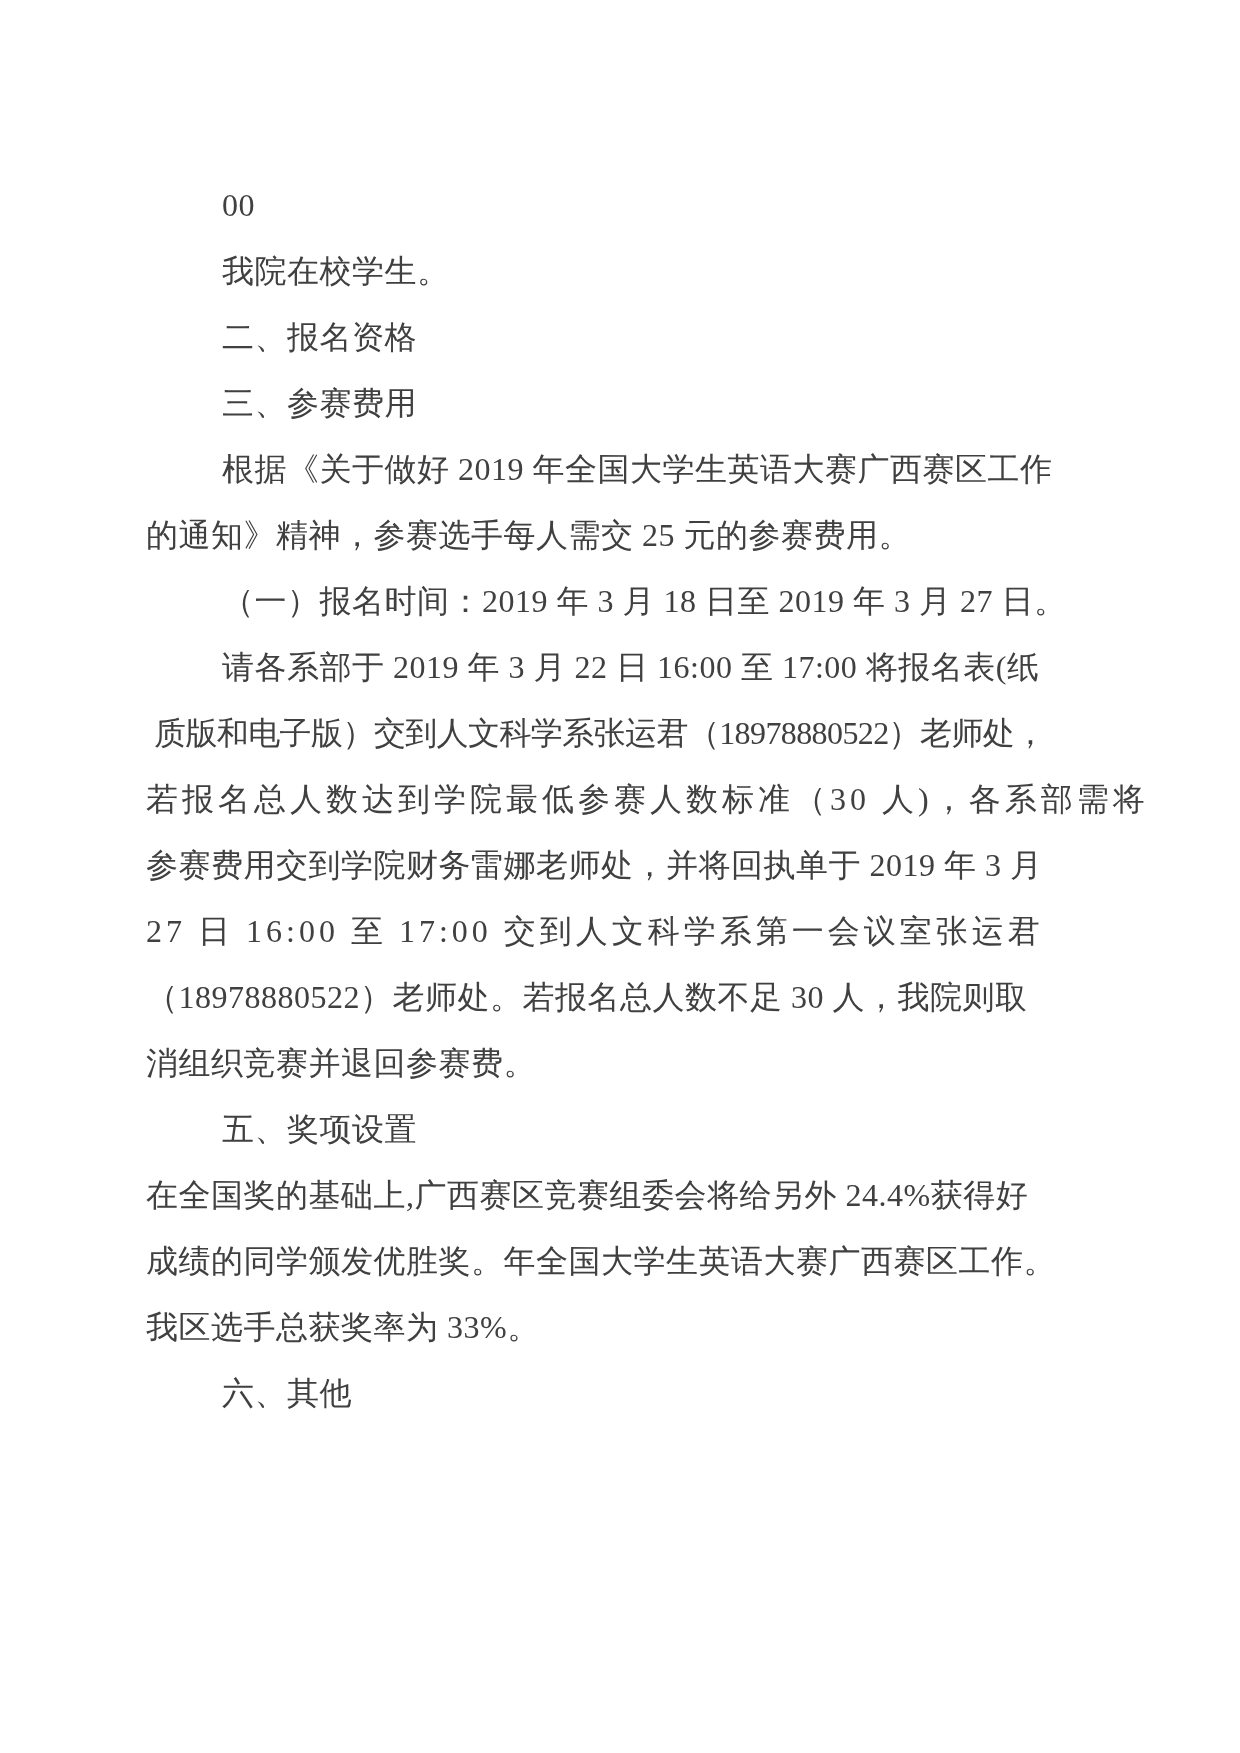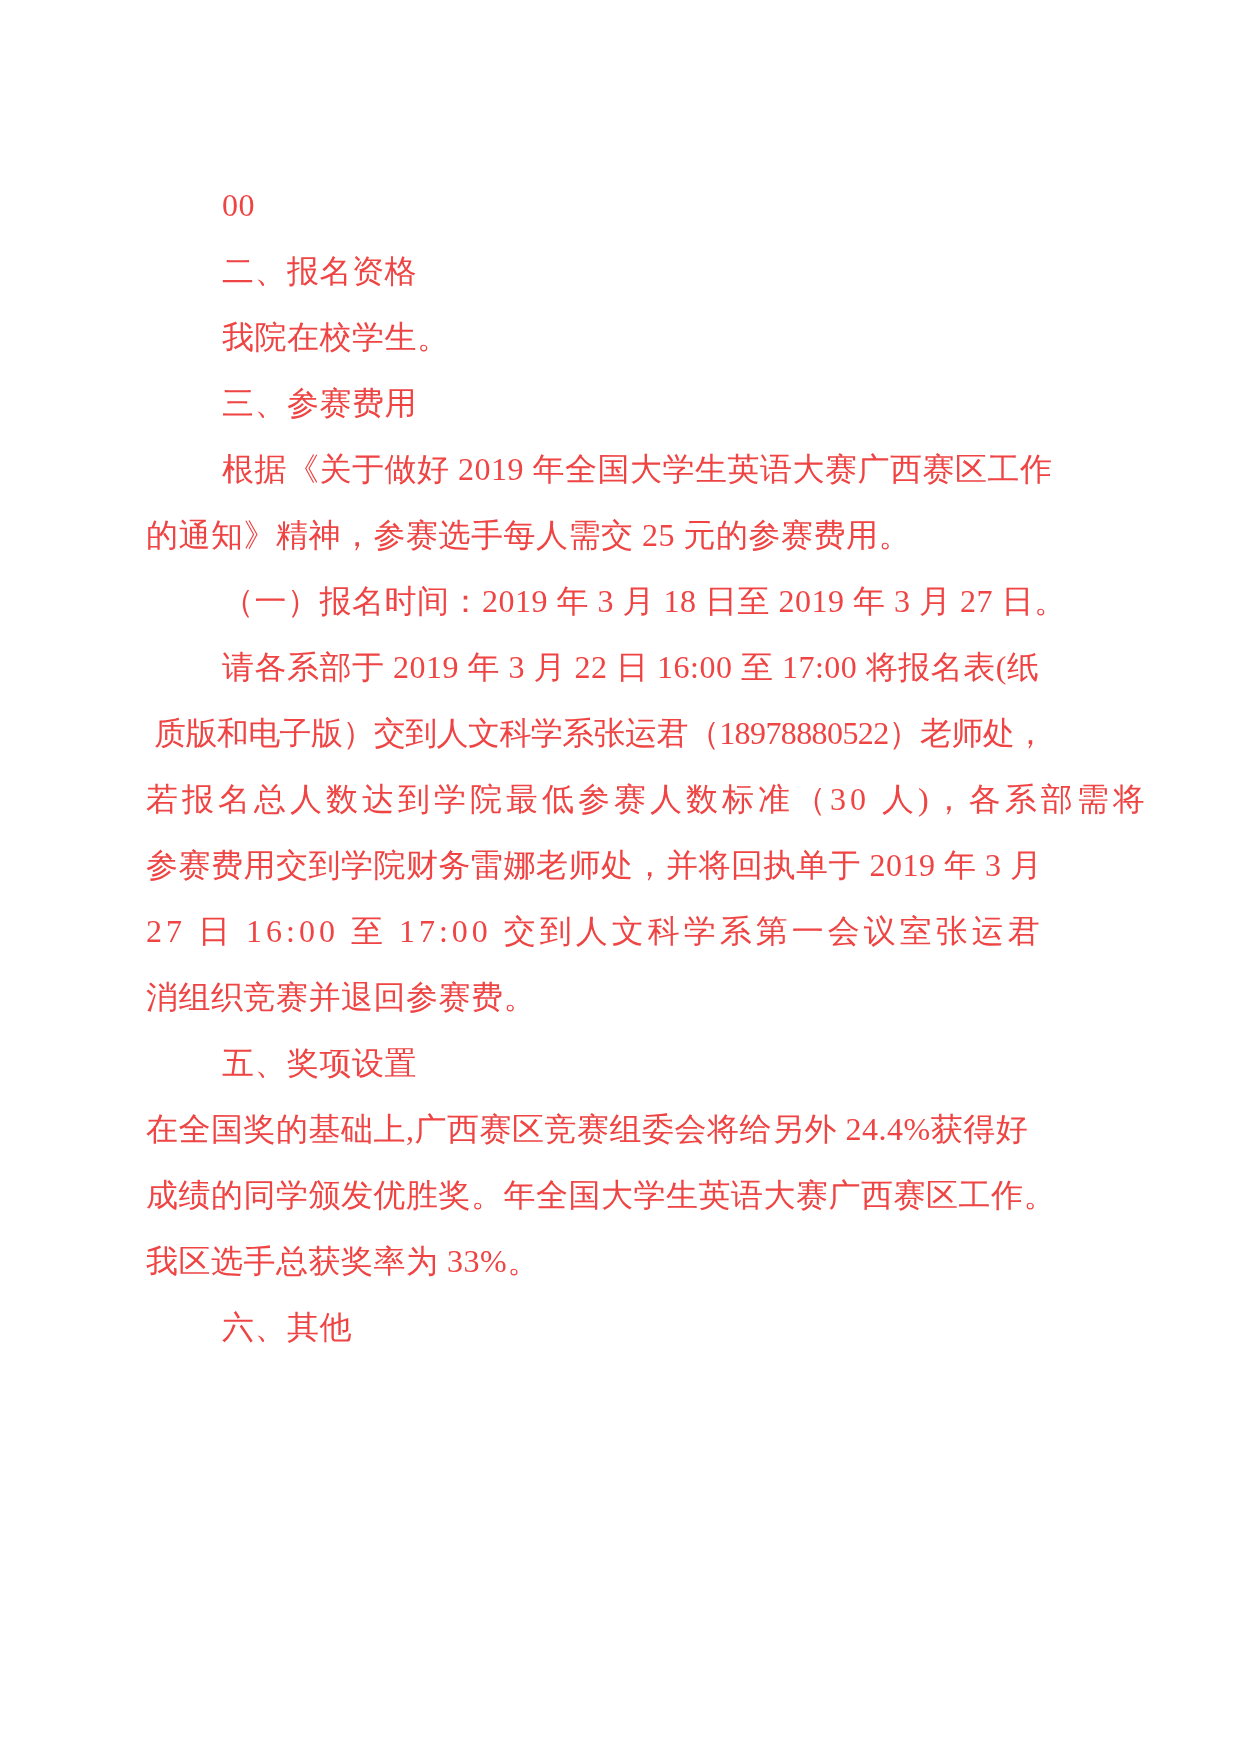--- a/index.html
+++ b/index.html
@@ -7,21 +7,21 @@
     padding: 0;
     background: #ffffff;
   }
   .page {
     position: relative;
     width: 1240px;
     height: 1753px;
     background: #ffffff;
     overflow: hidden;
     font-family: "Liberation Serif", "DejaVu Serif", serif;
-    color: #ef4444;
+    color: #404040;
     box-sizing: border-box;
     padding: 172px 134px 0 146px;
   }
   .doc-content {
     width: 100%;
   }
   .line {
     height: 66px;
     line-height: 66px;
     font-size: 32px;
@@ -42,31 +42,32 @@
     letter-spacing: -0.6px;
     margin-left: 8px;
   }
 </style>
 </head>
 <body>
 
 <div class="page">
   <div class="doc-content">
     <div class="line ind">00</div>
+    <div class="line ind">我院在校学生。</div>
     <div class="line ind">二、报名资格</div>
-    <div class="line ind">我院在校学生。</div>
     <div class="line ind">三、参赛费用</div>
     <div class="line ind">根据《关于做好 2019 年全国大学生英语大赛广西赛区工作</div>
     <div class="line">的通知》精神，参赛选手每人需交 25 元的参赛费用。</div>
     <div class="line ind">（一）报名时间：2019 年 3 月 18 日至 2019 年 3 月 27 日。</div>
     <div class="line ind">请各系部于 2019 年 3 月 22 日 16:00 至 17:00 将报名表(纸</div>
     <div class="line tight">质版和电子版）交到人文科学系张运君（18978880522）老师处，</div>
     <div class="line spread">若报名总人数达到学院最低参赛人数标准（30 人)，各系部需将</div>
     <div class="line">参赛费用交到学院财务雷娜老师处，并将回执单于 2019 年 3 月</div>
     <div class="line spread">27 日 16:00 至 17:00 交到人文科学系第一会议室张运君</div>
+    <div class="line">（18978880522）老师处。若报名总人数不足 30 人，我院则取</div>
     <div class="line">消组织竞赛并退回参赛费。</div>
     <div class="line ind">五、奖项设置</div>
     <div class="line">在全国奖的基础上,广西赛区竞赛组委会将给另外 24.4%获得好</div>
     <div class="line">成绩的同学颁发优胜奖。年全国大学生英语大赛广西赛区工作。</div>
     <div class="line">我区选手总获奖率为 33%。</div>
     <div class="line ind">六、其他</div>
   </div>
 </div>
 
 </body></html>

